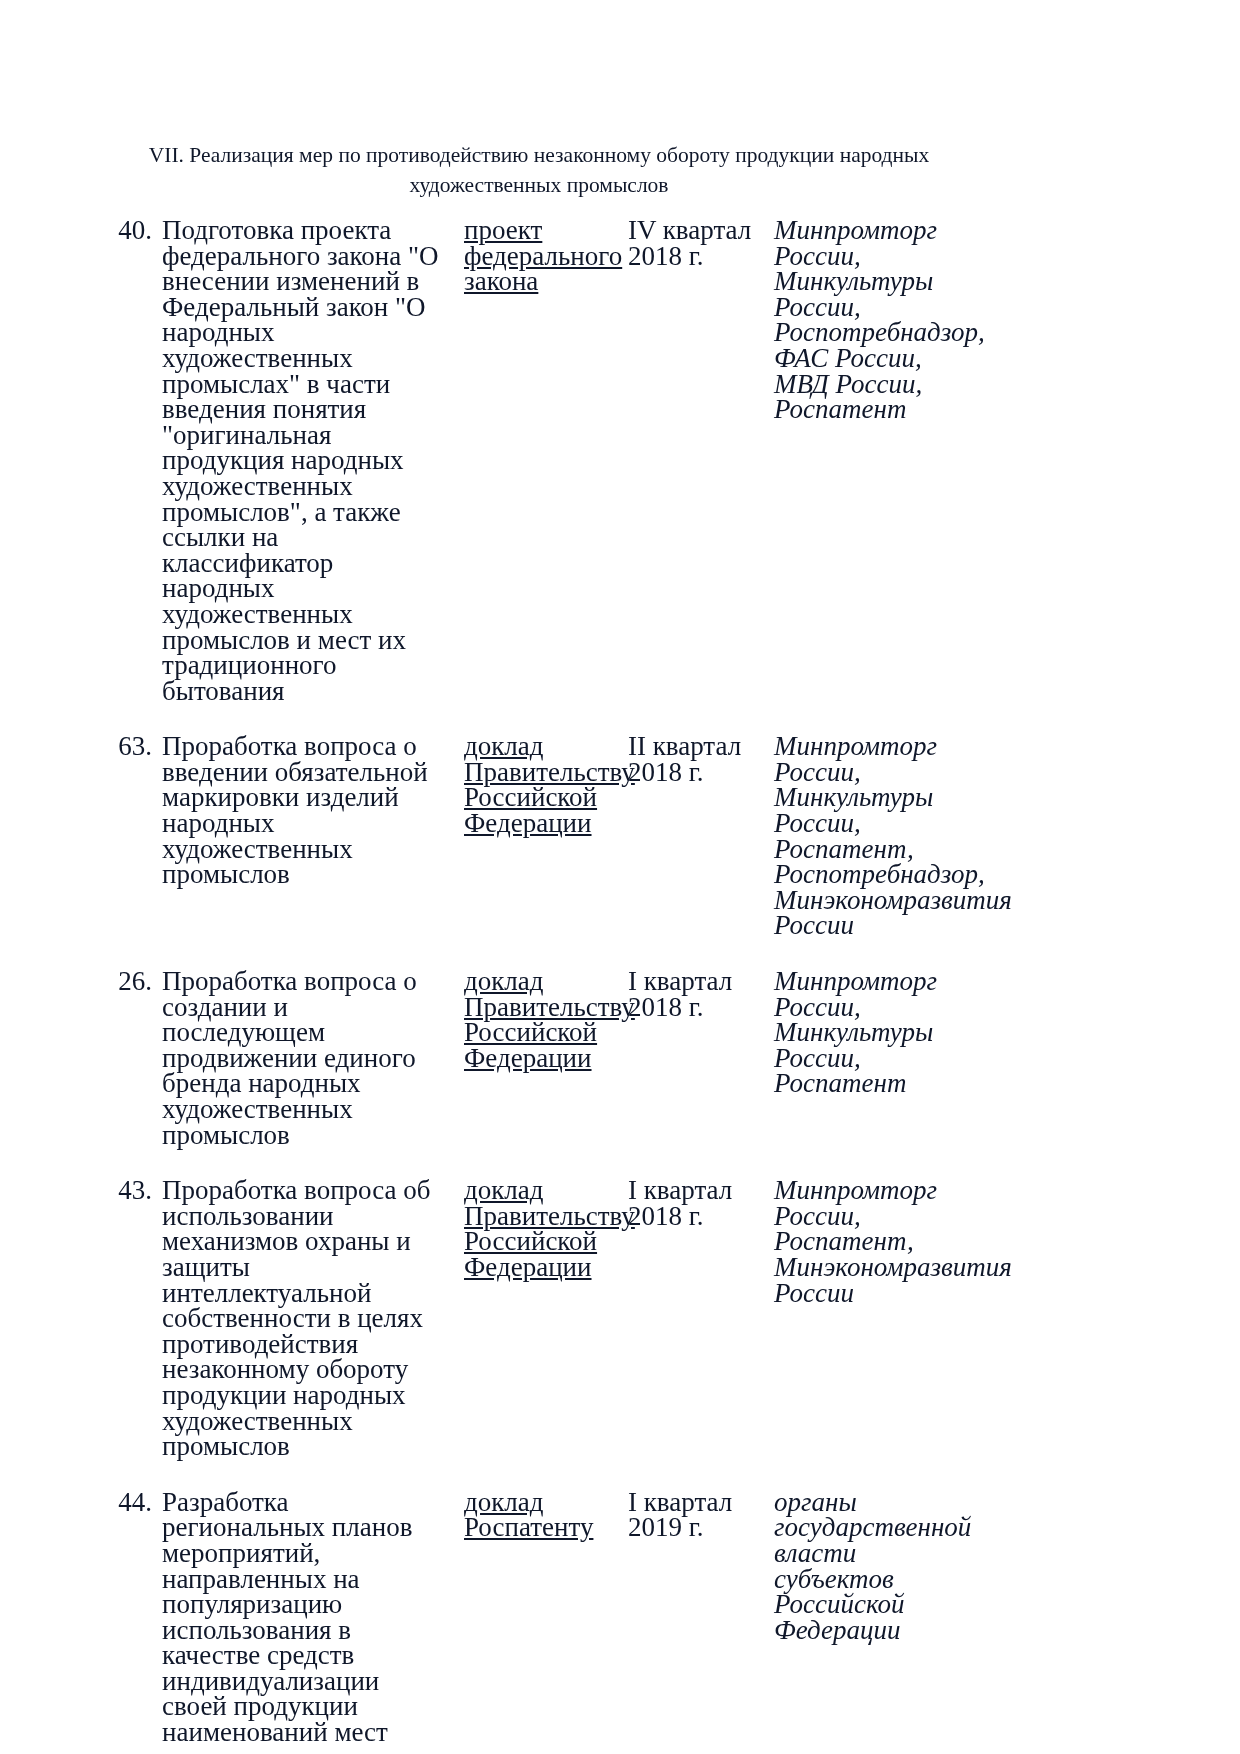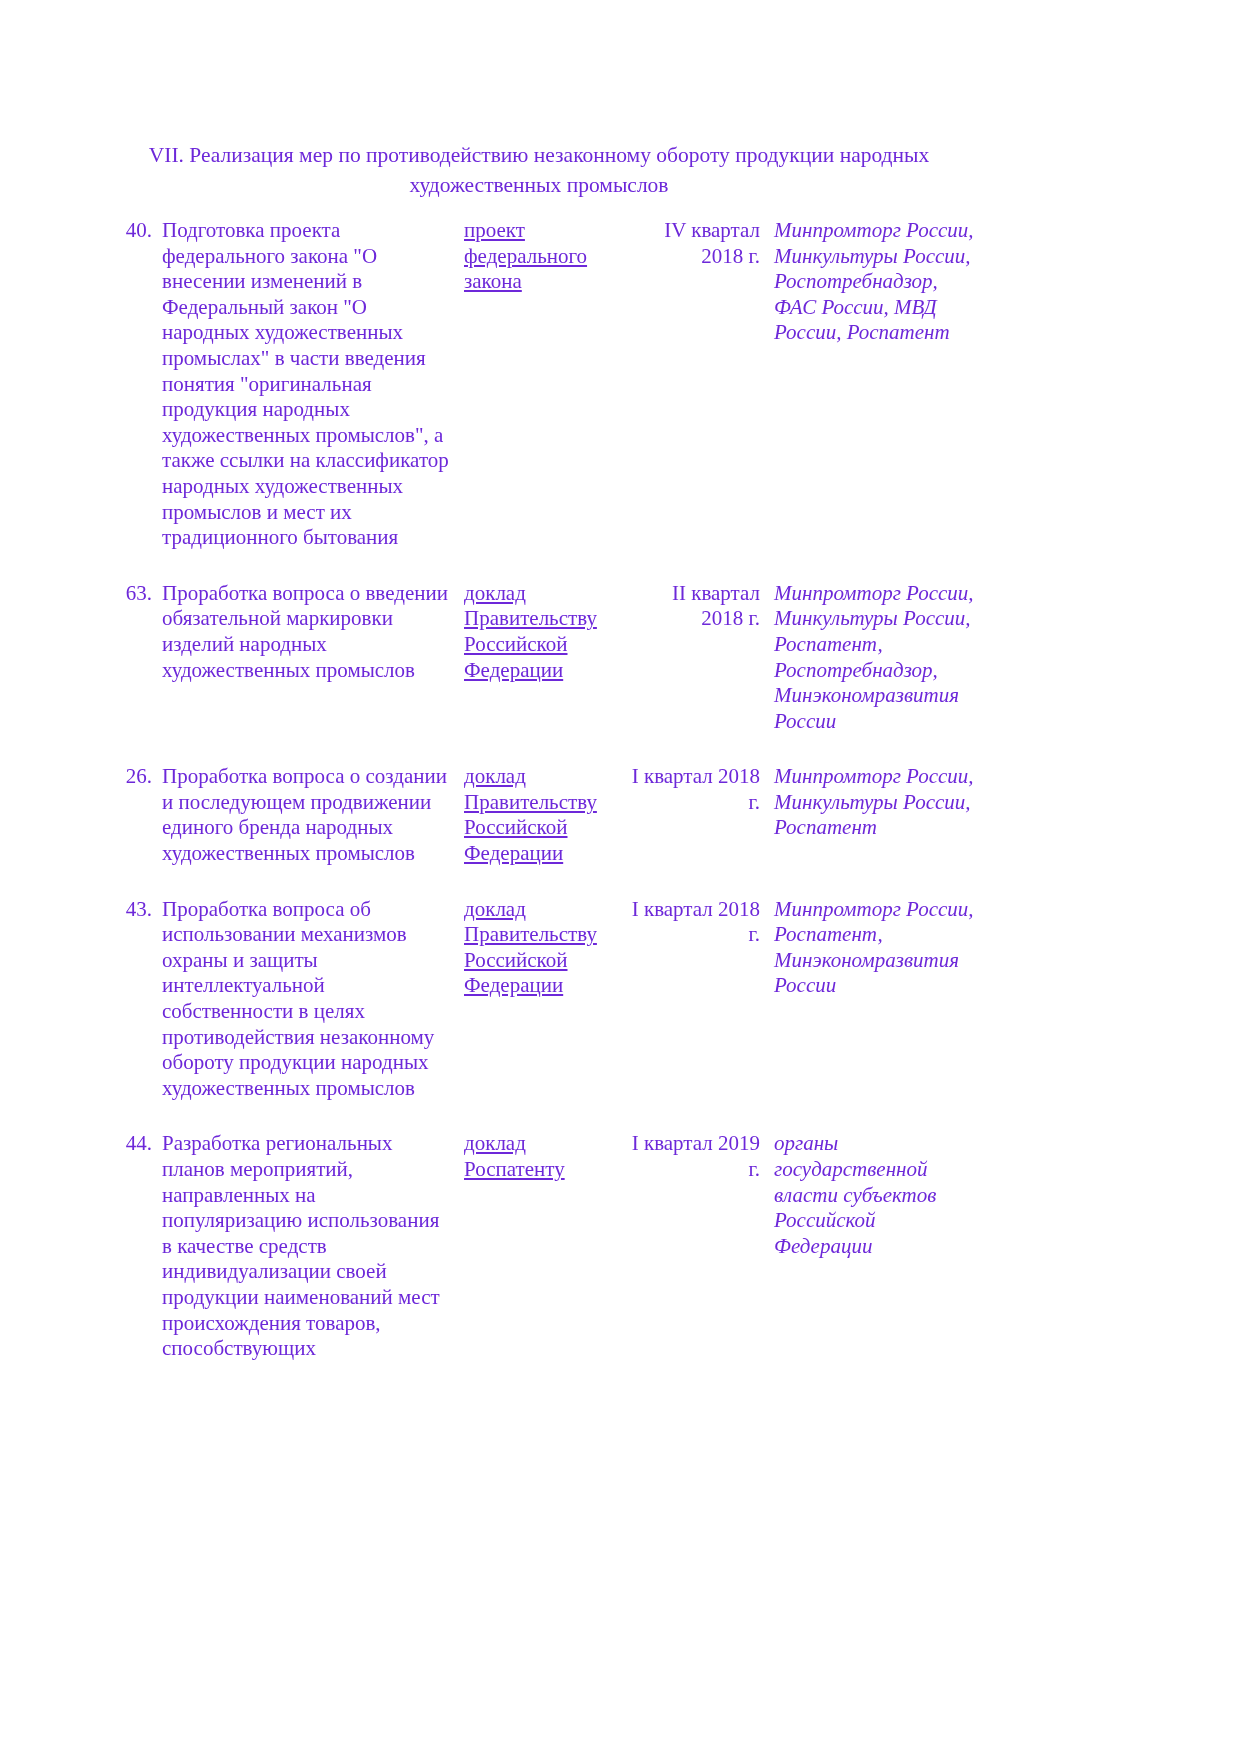--- a/index.html
+++ b/index.html
@@ -6,21 +6,21 @@
     margin: 0;
     padding: 0;
     background: #ffffff;
   }
   .page {
     position: relative;
     width: 1240px;
     height: 1754px;
     background: #ffffff;
     font-family: "Liberation Serif", "DejaVu Serif", serif;
-    color: #6d28d9;
+    color: #0f172a;
     box-sizing: border-box;
     overflow: hidden;
   }
   .content {
     position: absolute;
     left: 104px;
     top: 140px;
     width: 870px;
   }
 
@@ -37,21 +37,21 @@
   
   table.plan {
     width: 100%;
     border-collapse: collapse;
     border: none;
     table-layout: fixed;
   }
   table.plan td {
     border: none;
     vertical-align: top;
-    font-size: 21px;
+    font-size: 27px;
     line-height: 25.6px;
     padding: 0;
     font-weight: normal;
   }
   .c-num {
     width: 48px;
     text-align: right;
     padding-right: 10px !important;
     white-space: nowrap;
   }
@@ -59,21 +59,21 @@
     width: 288px;
     padding-right: 14px !important;
   }
   .c-doc {
     width: 152px;
     padding-right: 12px !important;
     text-decoration: underline;
   }
   .c-term {
     width: 132px;
-    text-align: right;
+    text-align: left;
     padding-right: 14px !important;
   }
   .c-exec {
     width: auto;
     font-style: italic;
   }
   tr.row-gap td {
     height: 30px;
     line-height: 30px;
     font-size: 1px;

